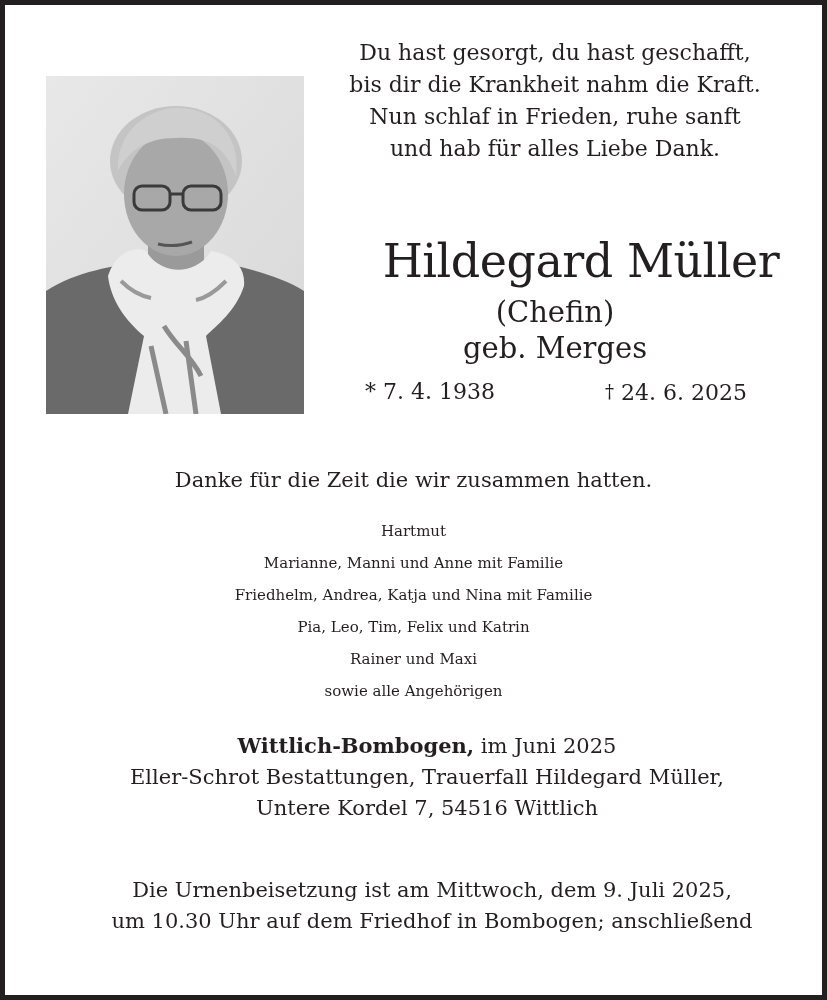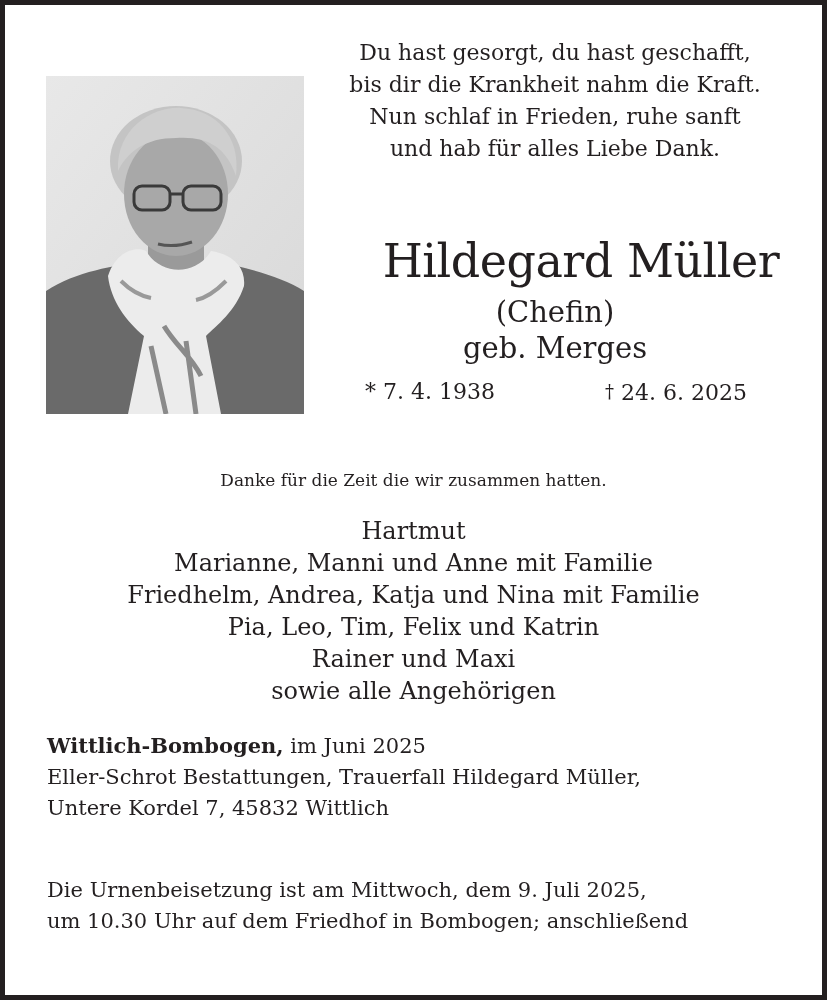--- a/index.html
+++ b/index.html
@@ -10,21 +10,21 @@
       overflow: hidden;
       font-family: "DejaVu Serif", "Liberation Serif", serif;
       color: #231f20;
     }
     .card {
       position: absolute;
       left: 5px; top: 5px;
       width: 817px; height: 990px;
       background: #ffffff;
     }
-    .abs { position: absolute; }
+    .abs { position: absolute; text-align: center; }
     .poem {
       left: 300px; top: 32px; width: 500px;
       font-size: 22px; line-height: 32px;
       text-align: center;
     }
     .photo {
       left: 41px; top: 71px; width: 258px; height: 338px;
       background: #e4e4e4;
       overflow: hidden;
     }
@@ -41,27 +41,25 @@
       text-align: center;
     }
     .dates {
       left: 360px; top: 372px; width: 400px;
       font-size: 22px; line-height: 30px;
     }
     .dates .born { position: absolute; left: 0; }
     .dates .died { position: absolute; left: 240px; }
     .thanks {
       left: 40px; top: 460px; width: 737px;
-      font-size: 17px; line-height: 30px;
-      text-align: center;
+      font-size: 21px; line-height: 30px;
     }
     .mourners {
       left: 40px; top: 510px; width: 737px;
-      font-size: 24px; line-height: 32px;
-      text-align: center;
+      font-size: 15px; line-height: 32px;
     }
     .info {
       left: 42px; top: 725px; width: 760px;
       font-size: 21px; line-height: 31px;
     }
     .info b { font-weight: bold; }
     .burial {
       left: 42px; top: 870px; width: 770px;
       font-size: 21px; line-height: 31px;
     }
@@ -126,21 +124,21 @@
     <div>Marianne, Manni und Anne mit Familie</div>
     <div>Friedhelm, Andrea, Katja und Nina mit Familie</div>
     <div>Pia, Leo, Tim, Felix und Katrin</div>
     <div>Rainer und Maxi</div>
     <div>sowie alle Angehörigen</div>
   </div>
 
   <div class="abs info">
     <div><b>Wittlich-Bombogen,</b><span> im Juni 2025</span></div>
     <div>Eller-Schrot Bestattungen, Trauerfall Hildegard Müller,</div>
-    <div>Untere Kordel 7, 45832 Wittlich</div>
+    <div>Untere Kordel 7, 54516 Wittlich</div>
   </div>
 
   <div class="abs burial">
     <div>Die Urnenbeisetzung ist am Mittwoch, dem 9. Juli 2025,</div>
     <div>um 10.30 Uhr auf dem Friedhof in Bombogen; anschließend</div>
   </div>
 
 </div>
 
 </body></html>

